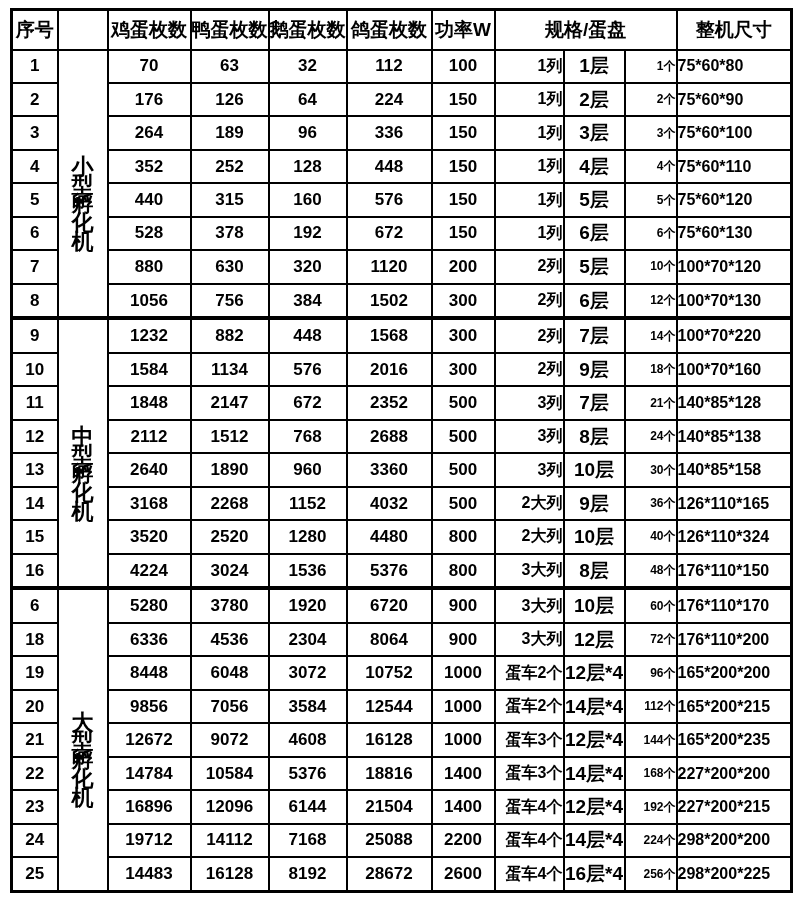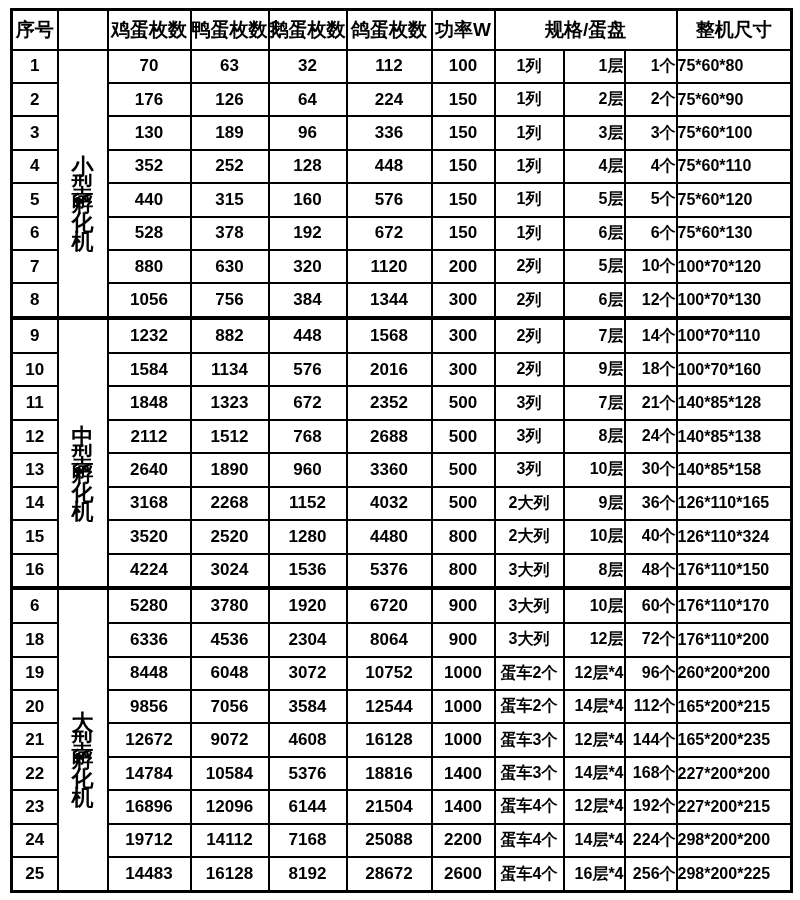--- a/index.html
+++ b/index.html
@@ -42,23 +42,23 @@
     font-size: 19px;
     text-align: center;
   }
   tbody td {
     font-size: 17px;
   }
   
   td.c-index  { text-align: center; }
   td.c-num    { text-align: center; }
   td.c-power  { text-align: center; padding-right: 11px; }
-  td.c-spec1  { text-align: center;  padding-left: 2px; font-size: 16px; }
-  td.c-spec2  { text-align: right; font-size: 16px; }
-  td.c-spec3  { text-align: right; padding-right: 3px; font-size: 16px; }
+  td.c-spec1  { text-align: right;  padding-left: 2px; font-size: 16px; }
+  td.c-spec2  { text-align: center; font-size: 19px; }
+  td.c-spec3  { text-align: right; padding-right: 3px; font-size: 12px; }
   td.c-size   { text-align: left;  padding-left: 4px; font-size: 16px; }
   
   td.type-cell {
     writing-mode: vertical-rl;
     text-orientation: upright;
     text-align: center;
     letter-spacing: 0.85em;
     font-size: 22px;
     line-height: 50px;
   }
@@ -117,21 +117,21 @@
           <td class="c-num">64</td>
           <td class="c-num">224</td>
           <td class="c-power">150</td>
           <td class="c-spec1">1列</td>
           <td class="c-spec2">2层</td>
           <td class="c-spec3">2个</td>
           <td class="c-size">75*60*90</td>
         </tr>
         <tr>
           <td class="c-index">3</td>
-          <td class="c-num">130</td>
+          <td class="c-num">264</td>
           <td class="c-num">189</td>
           <td class="c-num">96</td>
           <td class="c-num">336</td>
           <td class="c-power">150</td>
           <td class="c-spec1">1列</td>
           <td class="c-spec2">3层</td>
           <td class="c-spec3">3个</td>
           <td class="c-size">75*60*100</td>
         </tr>
         <tr>
@@ -180,56 +180,56 @@
           <td class="c-spec1">2列</td>
           <td class="c-spec2">5层</td>
           <td class="c-spec3">10个</td>
           <td class="c-size">100*70*120</td>
         </tr>
         <tr>
           <td class="c-index">8</td>
           <td class="c-num">1056</td>
           <td class="c-num">756</td>
           <td class="c-num">384</td>
-          <td class="c-num">1344</td>
+          <td class="c-num">1502</td>
           <td class="c-power">300</td>
           <td class="c-spec1">2列</td>
           <td class="c-spec2">6层</td>
           <td class="c-spec3">12个</td>
           <td class="c-size">100*70*130</td>
         </tr>
         <tr class="group-start">
           <td class="c-index">9</td>
           <td class="type-cell" rowspan="8">中型孵化机</td>
           <td class="c-num">1232</td>
           <td class="c-num">882</td>
           <td class="c-num">448</td>
           <td class="c-num">1568</td>
           <td class="c-power">300</td>
           <td class="c-spec1">2列</td>
           <td class="c-spec2">7层</td>
           <td class="c-spec3">14个</td>
-          <td class="c-size">100*70*110</td>
+          <td class="c-size">100*70*220</td>
         </tr>
         <tr>
           <td class="c-index">10</td>
           <td class="c-num">1584</td>
           <td class="c-num">1134</td>
           <td class="c-num">576</td>
           <td class="c-num">2016</td>
           <td class="c-power">300</td>
           <td class="c-spec1">2列</td>
           <td class="c-spec2">9层</td>
           <td class="c-spec3">18个</td>
           <td class="c-size">100*70*160</td>
         </tr>
         <tr>
           <td class="c-index">11</td>
           <td class="c-num">1848</td>
-          <td class="c-num">1323</td>
+          <td class="c-num">2147</td>
           <td class="c-num">672</td>
           <td class="c-num">2352</td>
           <td class="c-power">500</td>
           <td class="c-spec1">3列</td>
           <td class="c-spec2">7层</td>
           <td class="c-spec3">21个</td>
           <td class="c-size">140*85*128</td>
         </tr>
         <tr>
           <td class="c-index">12</td>
@@ -319,21 +319,21 @@
         <tr>
           <td class="c-index">19</td>
           <td class="c-num">8448</td>
           <td class="c-num">6048</td>
           <td class="c-num">3072</td>
           <td class="c-num">10752</td>
           <td class="c-power">1000</td>
           <td class="c-spec1">蛋车2个</td>
           <td class="c-spec2">12层*4</td>
           <td class="c-spec3">96个</td>
-          <td class="c-size">260*200*200</td>
+          <td class="c-size">165*200*200</td>
         </tr>
         <tr>
           <td class="c-index">20</td>
           <td class="c-num">9856</td>
           <td class="c-num">7056</td>
           <td class="c-num">3584</td>
           <td class="c-num">12544</td>
           <td class="c-power">1000</td>
           <td class="c-spec1">蛋车2个</td>
           <td class="c-spec2">14层*4</td>

